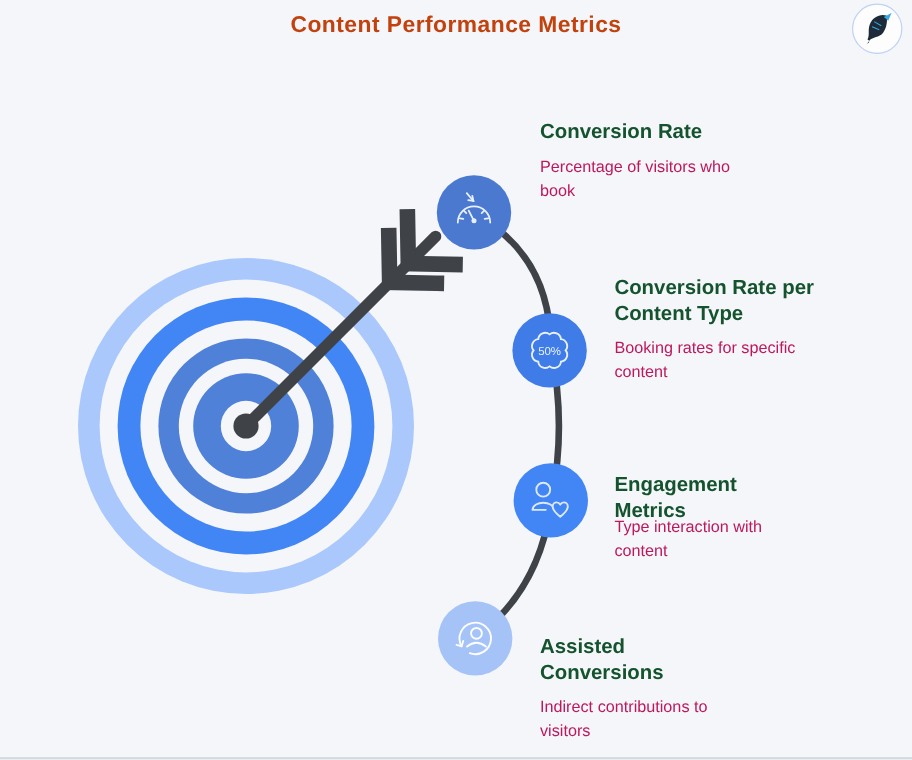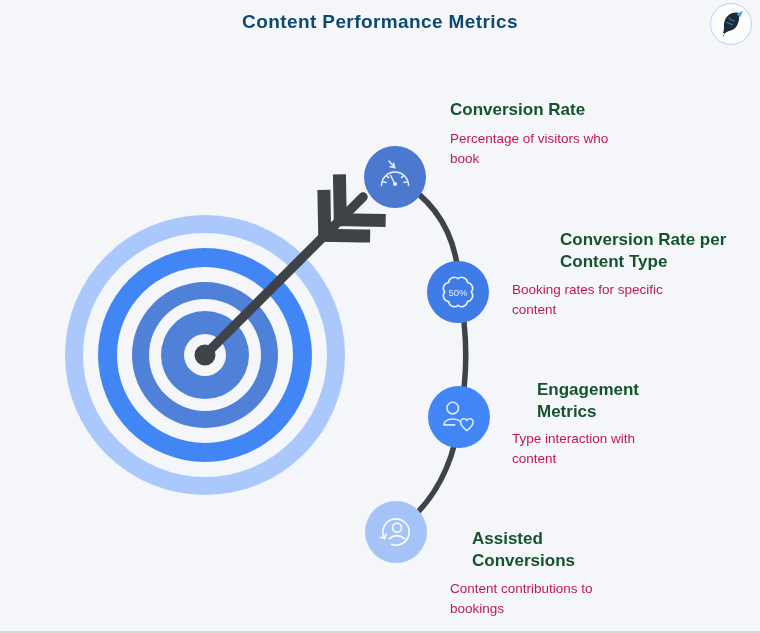--- a/index.html
+++ b/index.html
@@ -8,21 +8,21 @@
     position: relative;
     width: 760px; height: 633px;
     background: #f4f6fa;
     font-family: "Liberation Sans", sans-serif;
     overflow: hidden;
   }
   .page-title {
     position: absolute; left: 0; right: 0; top: 11px;
     text-align: center;
     font-size: 19px; font-weight: 700; letter-spacing: 0.4px;
-    color: #0c4a6e;
+    color: #c2410c;
   }
   .logo-badge {
     position: absolute; left: 710px; top: 3px;
     width: 42px; height: 42px; border-radius: 50%;
     background: #fdfdfe; border: 1.5px solid #bed2f3;
     display: flex; align-items: center; justify-content: center;
   }
   .scene { position: absolute; inset: 0; z-index: 1; }
   .node {
     position: absolute; z-index: 2;
@@ -36,25 +36,25 @@
   .item-text { position: absolute; z-index: 3; }
   .item-title {
     font-size: 17px; font-weight: 700; color: #14532d; line-height: 1.3;
   }
   .item-desc {
     position: absolute; z-index: 3;
     font-size: 13.5px; color: #be185d; line-height: 1.5;
   }
   .t1 { left: 450px; top: 99px;  width: 220px; }
   .d1 { left: 450px; top: 129px; width: 185px; }
-  .t2 { left: 512px; top: 229px; width: 195px; margin-left: 48px; }
+  .t2 { left: 512px; top: 229px; width: 195px; }
   .d2 { left: 512px; top: 280px; width: 185px; }
-  .t3 { left: 512px; top: 379px; width: 135px; margin-left: 25px; }
+  .t3 { left: 512px; top: 393px; width: 135px; }
   .d3 { left: 512px; top: 429px; width: 165px; }
-  .t4 { left: 472px; top: 528px; width: 120px; }
+  .t4 { left: 450px; top: 528px; width: 120px; }
   .d4 { left: 450px; top: 579px; width: 180px; }
   .bottom-edge {
     position: absolute; left: 0; right: 0; bottom: 0; height: 2px;
     background: #d3d7de; z-index: 4;
   }
 </style>
 </head>
 <body>
 
 <div class="page-title">Content Performance Metrics</div>
@@ -130,15 +130,15 @@
 <div class="item-text item-title t1">Conversion Rate</div>
 <div class="item-desc d1">Percentage of visitors who book</div>
 
 <div class="item-text item-title t2">Conversion Rate per Content Type</div>
 <div class="item-desc d2">Booking rates for specific content</div>
 
 <div class="item-text item-title t3">Engagement Metrics</div>
 <div class="item-desc d3">Type interaction with content</div>
 
 <div class="item-text item-title t4">Assisted Conversions</div>
-<div class="item-desc d4">Content contributions to bookings</div>
+<div class="item-desc d4">Indirect contributions to visitors</div>
 
 <div class="bottom-edge"></div>
 
 </body></html>

